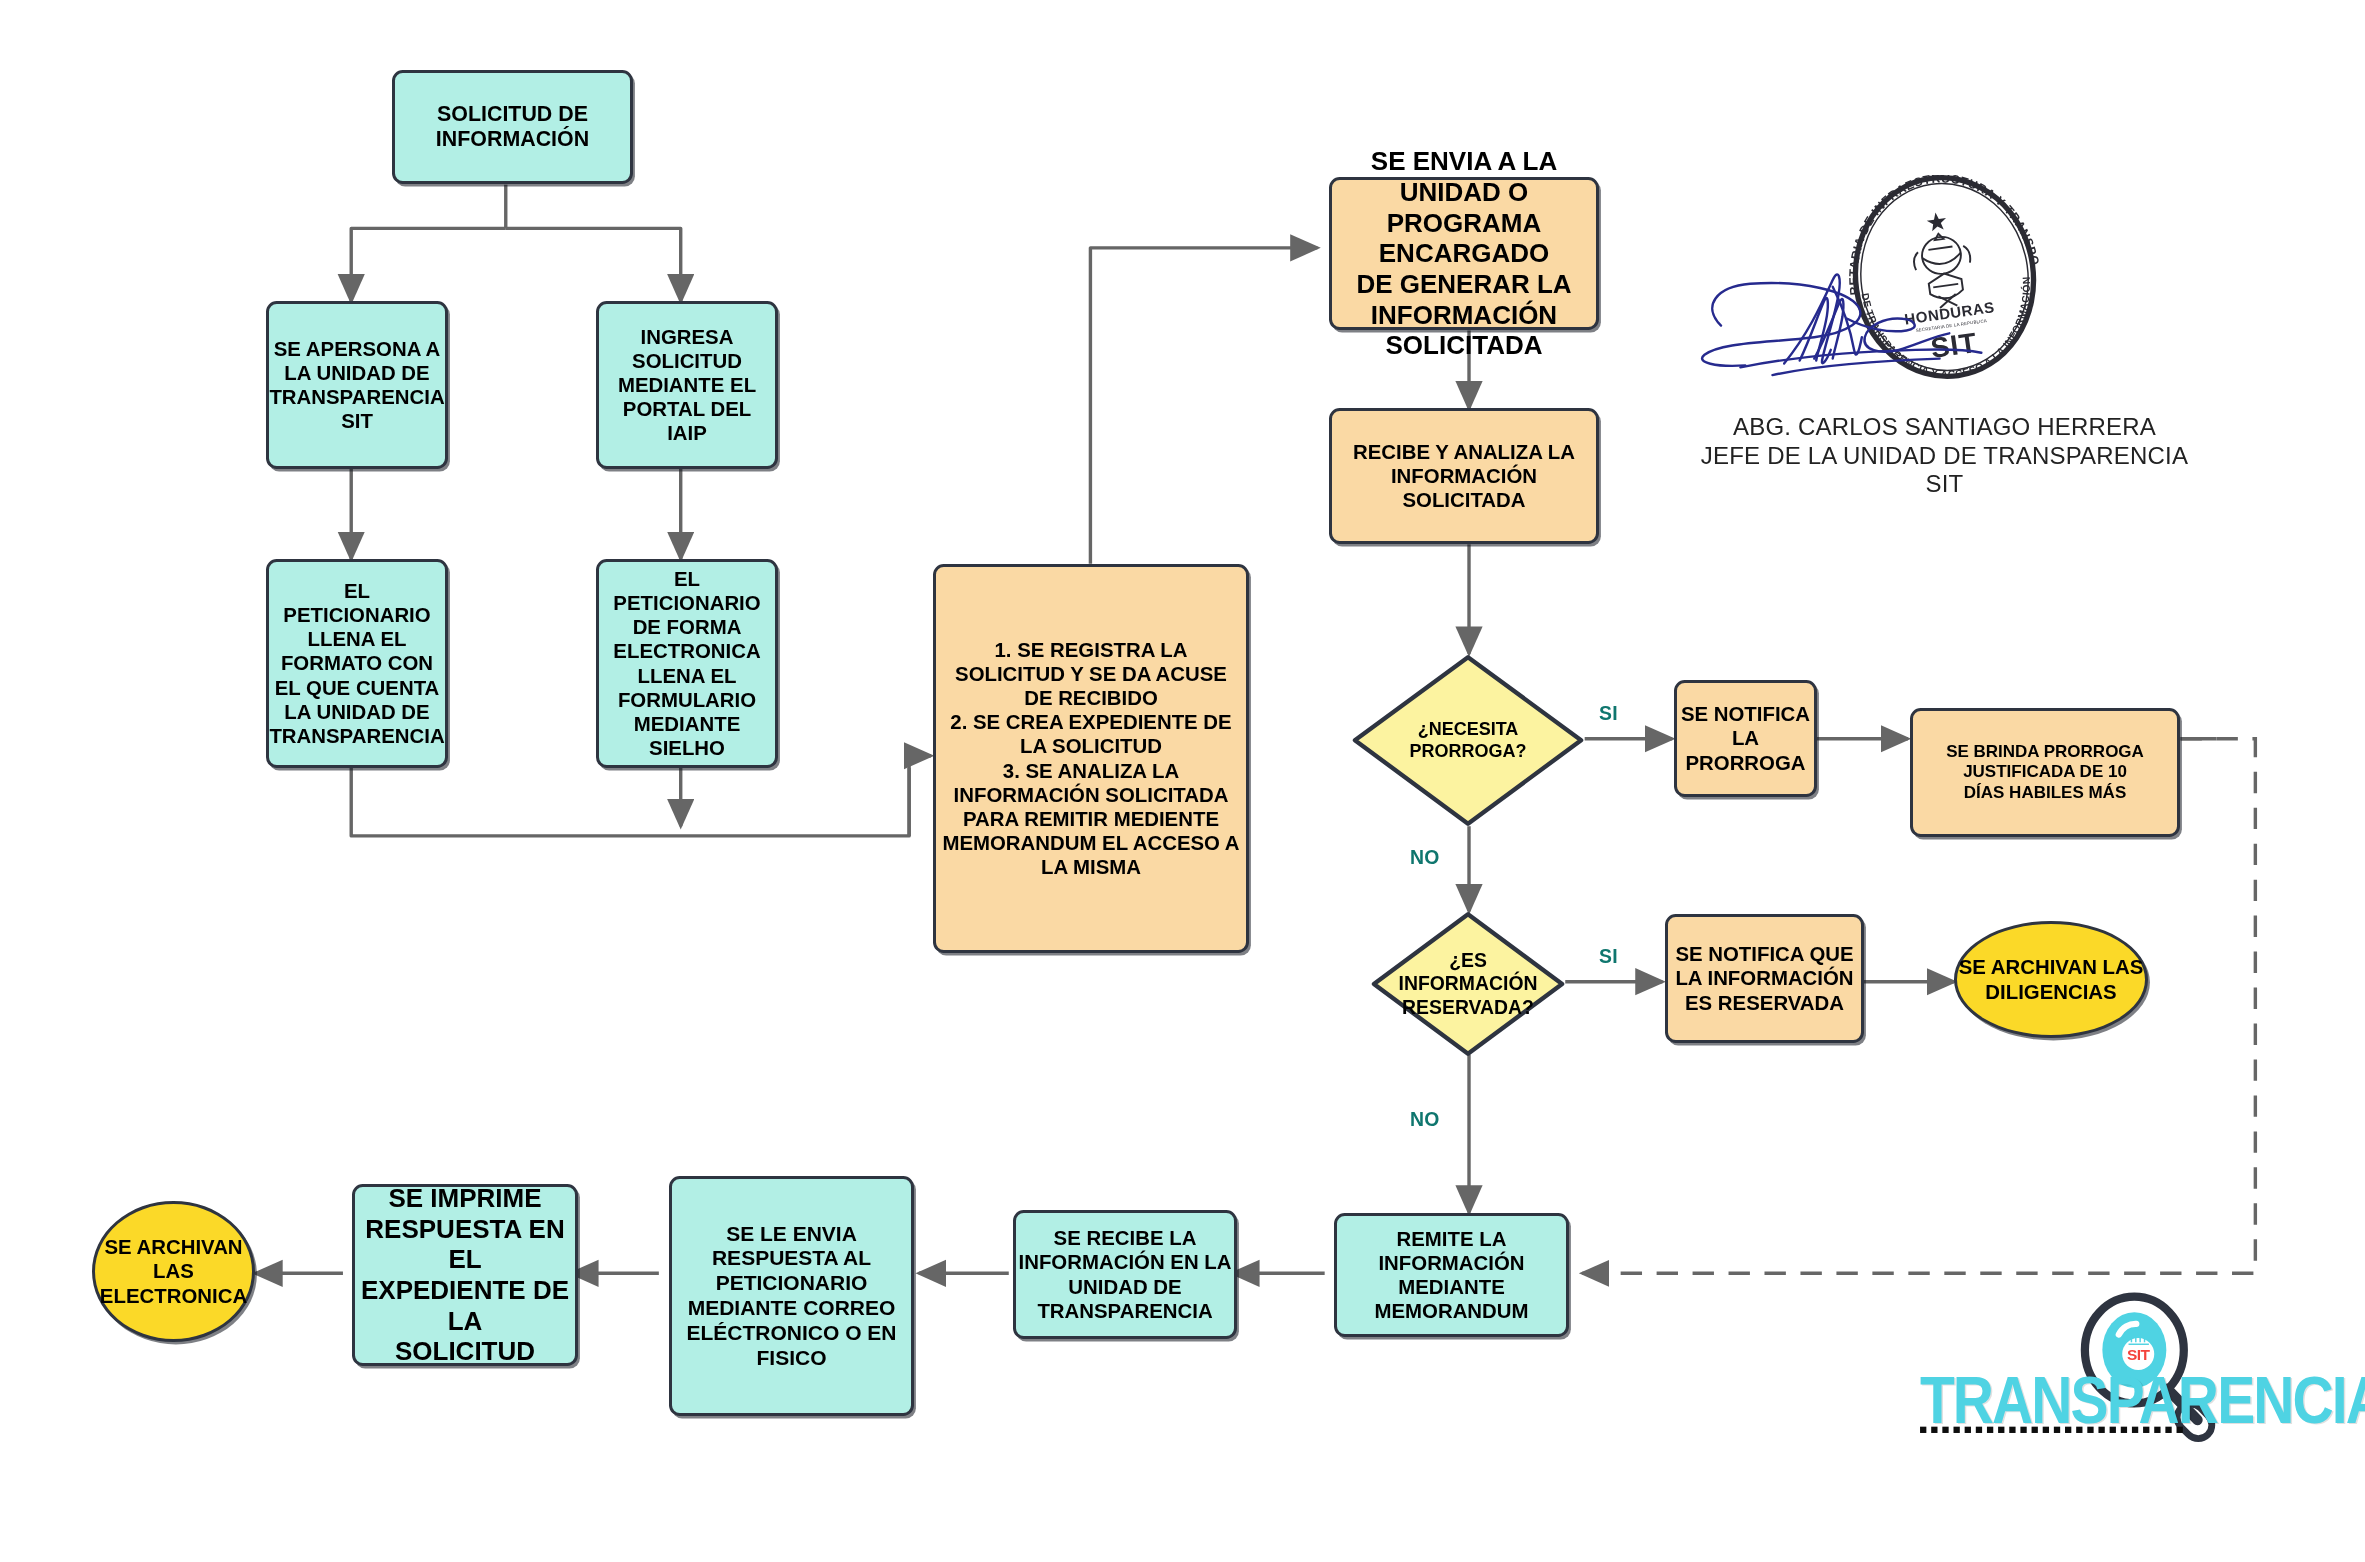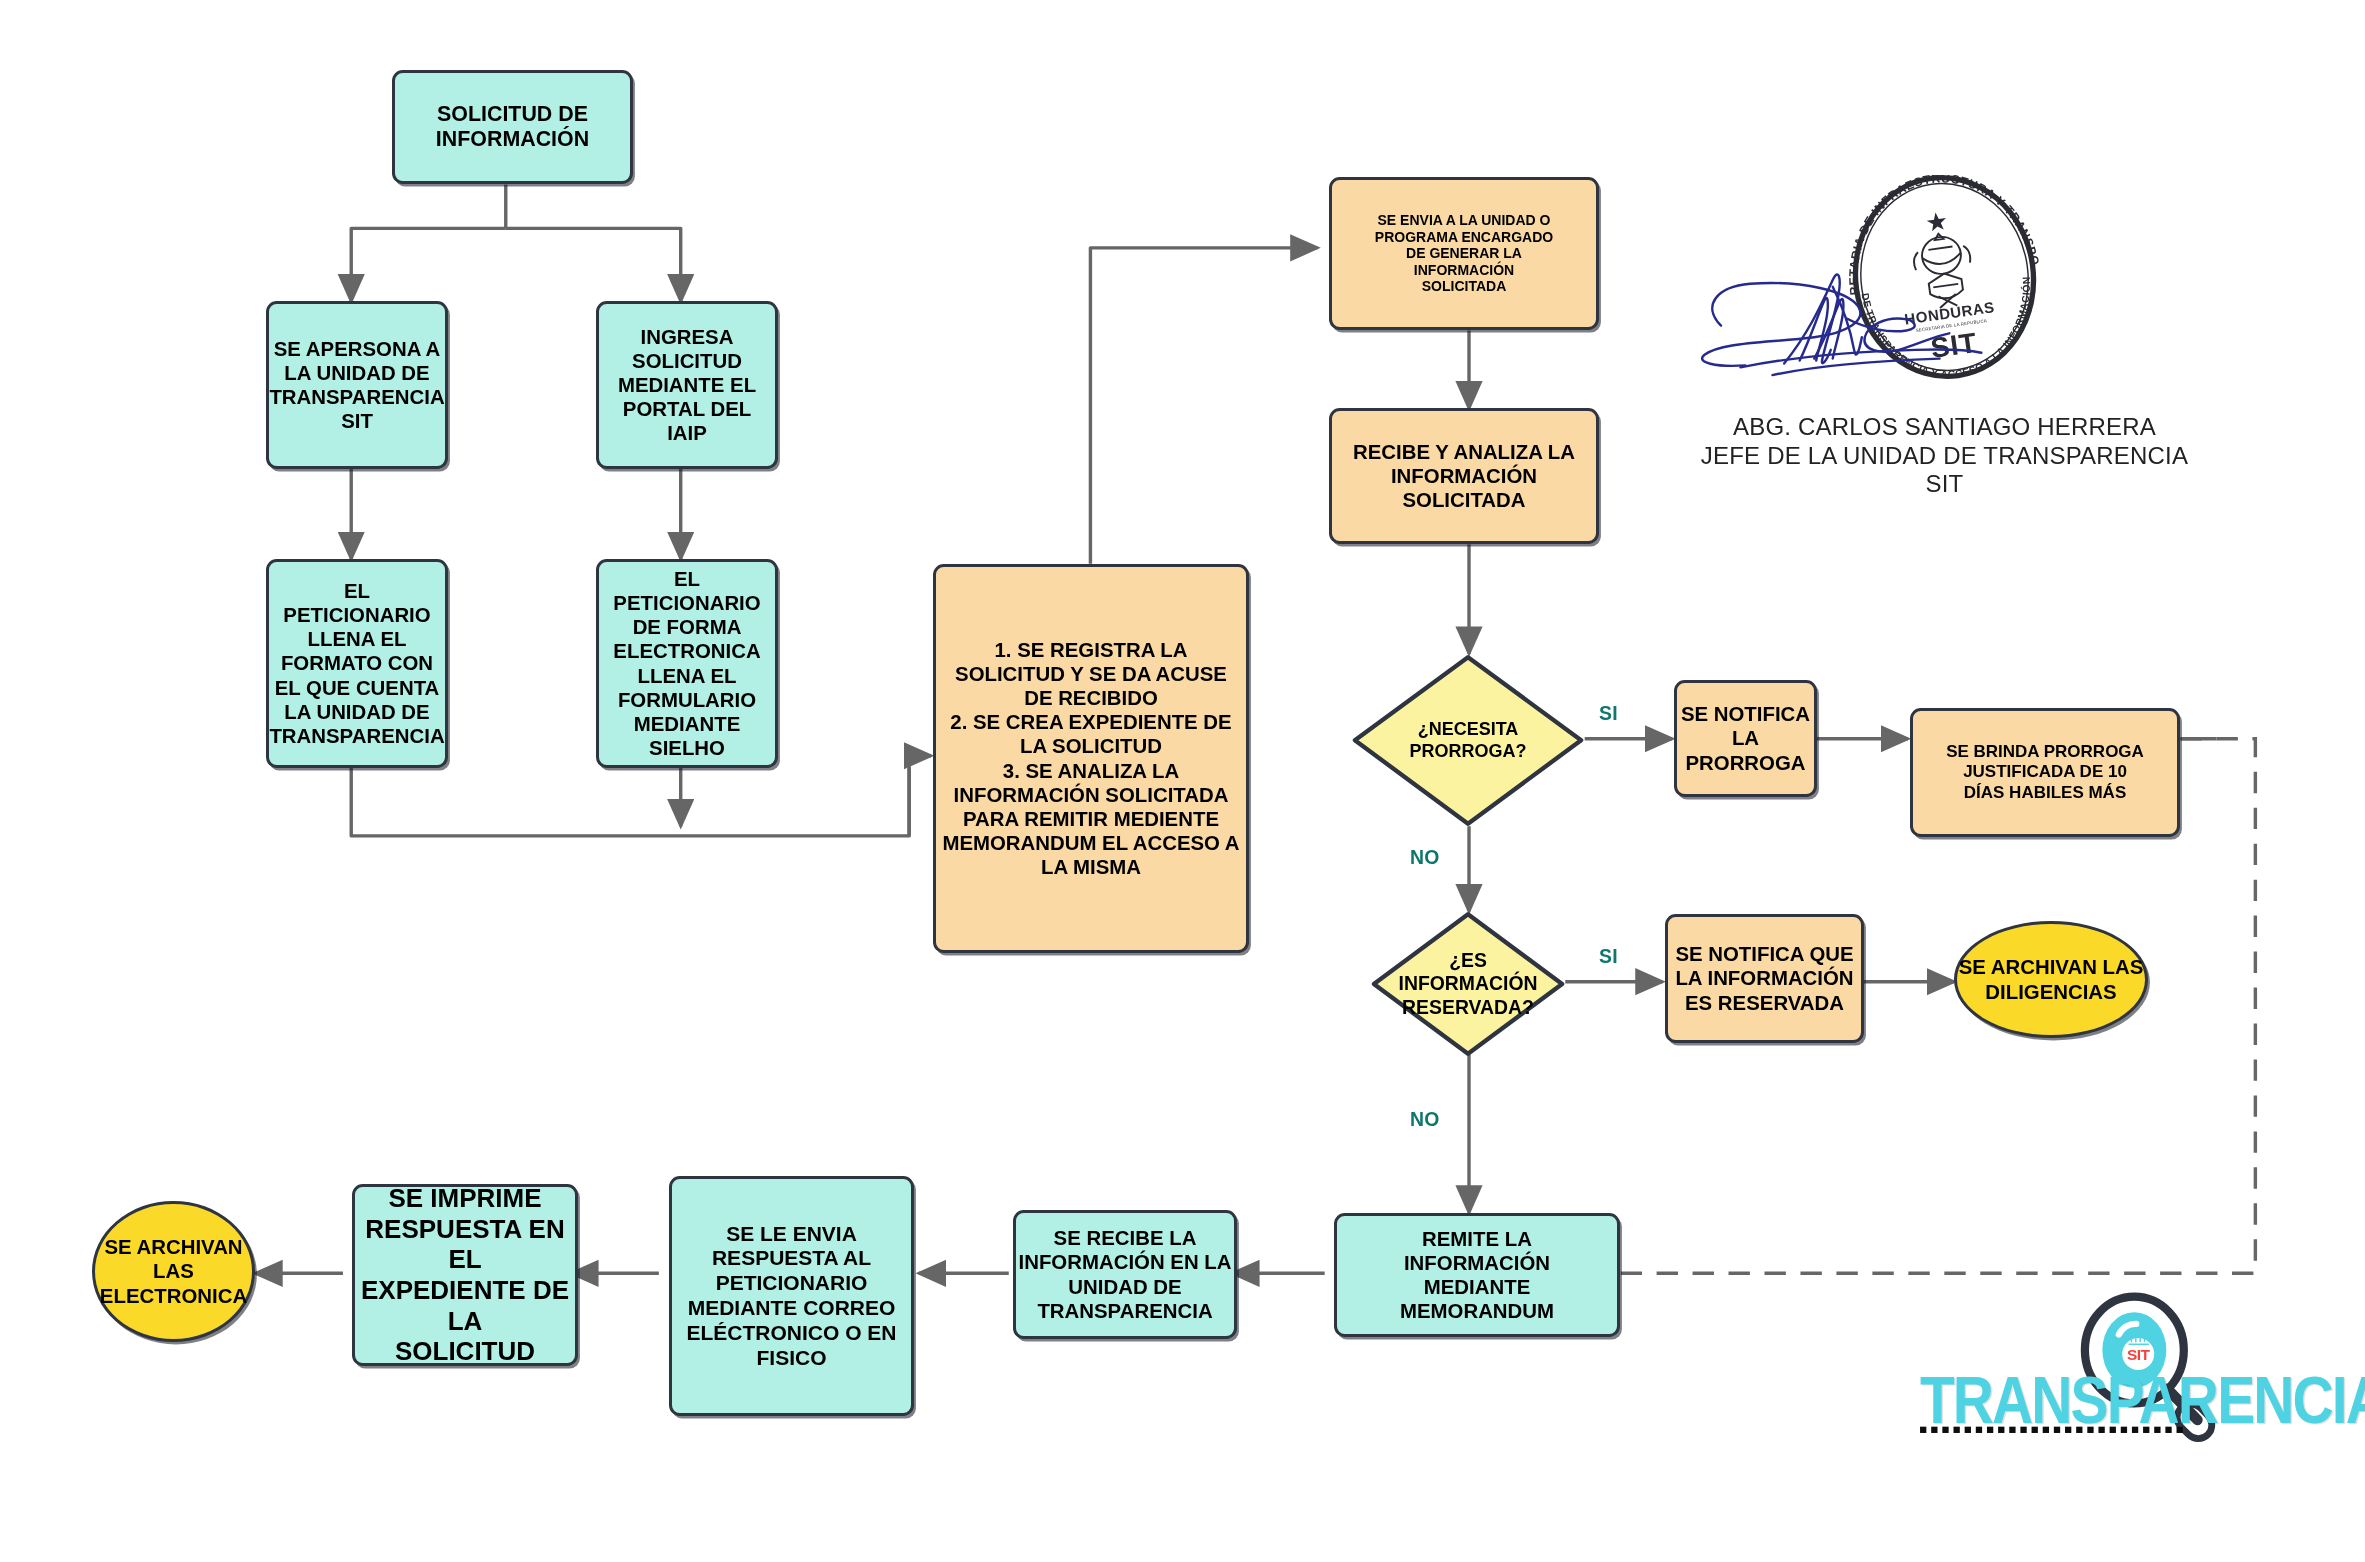--- a/index.html
+++ b/index.html
@@ -170,21 +170,21 @@
 SOLICITUD Y SE DA ACUSE
 DE RECIBIDO
 2. SE CREA EXPEDIENTE DE
 LA SOLICITUD
 3. SE ANALIZA LA
 INFORMACIÓN SOLICITADA
 PARA REMITIR MEDIENTE
 MEMORANDUM EL ACCESO A
 LA MISMA</div>
 
-  <div class="node rect orange" style="left:1329px;top:177px;width:270px;height:153px;font-size:14px;">SE ENVIA A LA UNIDAD O
+  <div class="node rect orange" style="left:1329px;top:177px;width:270px;height:153px;font-size:26px;">SE ENVIA A LA UNIDAD O
 PROGRAMA ENCARGADO
 DE GENERAR LA
 INFORMACIÓN
 SOLICITADA</div>
 
   <div class="node rect orange" style="left:1329px;top:408px;width:270px;height:136px;font-size:20.4px;">RECIBE Y ANALIZA LA
 INFORMACIÓN
 SOLICITADA</div>
 
   <div class="diamond-wrap" style="left:1352px;top:654px;width:232px;height:173px;">
@@ -212,21 +212,21 @@
 RESERVADA?</div>
   </div>
 
   <div class="node rect orange" style="left:1665px;top:914px;width:199px;height:129px;font-size:20.4px;">SE NOTIFICA QUE
 LA INFORMACIÓN
 ES RESERVADA</div>
 
   <div class="node ellipse" style="left:1954px;top:921px;width:194px;height:117px;font-size:20.4px;">SE ARCHIVAN LAS
 DILIGENCIAS</div>
 
-  <div class="node rect cyan" style="left:1327px;top:1213px;width:286px;height:124px;font-size:20.4px;">REMITE LA
+  <div class="node rect cyan" style="left:1327px;top:1213px;width:235px;height:124px;font-size:20.4px;">REMITE LA
 INFORMACIÓN
 MEDIANTE
 MEMORANDUM</div>
 
   <div class="node rect cyan" style="left:1006px;top:1210px;width:224px;height:129px;font-size:20.4px;">SE RECIBE LA
 INFORMACIÓN EN LA
 UNIDAD DE
 TRANSPARENCIA</div>
 
   <div class="node rect cyan" style="left:662px;top:1176px;width:245px;height:240px;font-size:21px;">SE LE ENVIA

